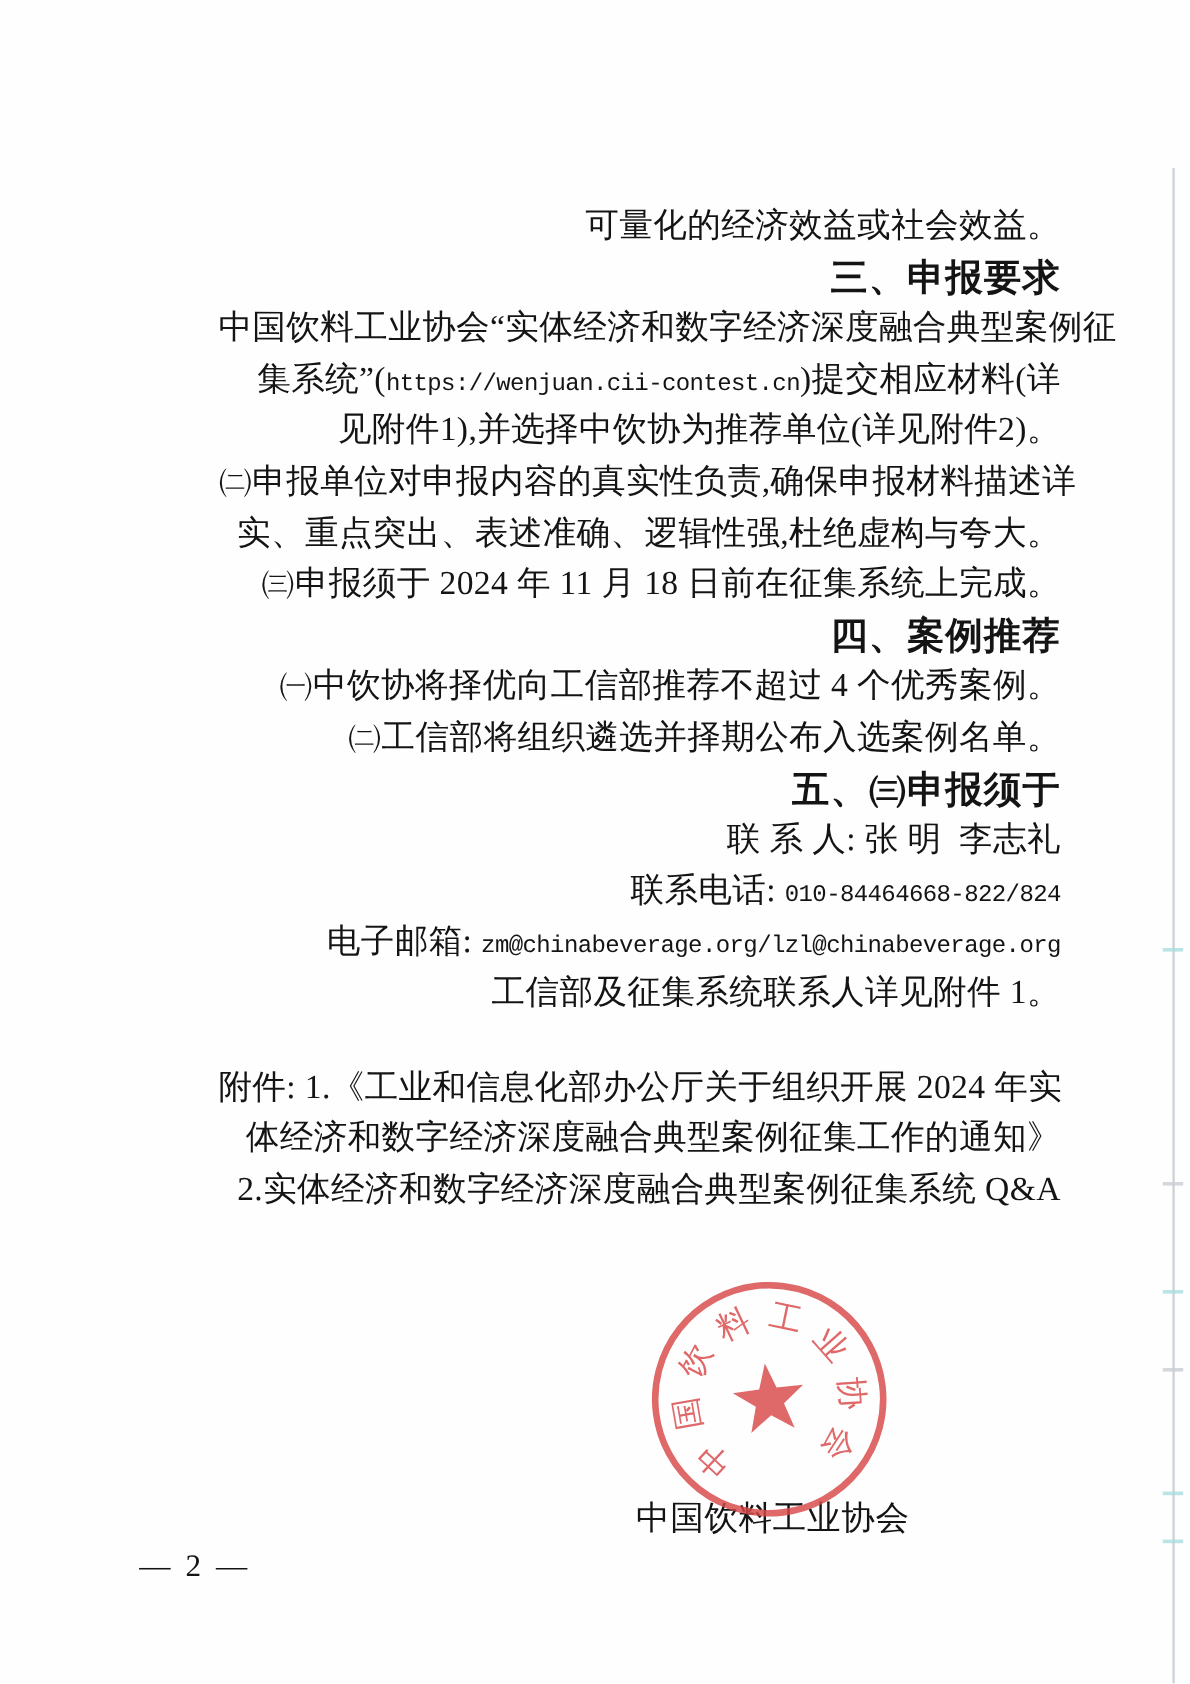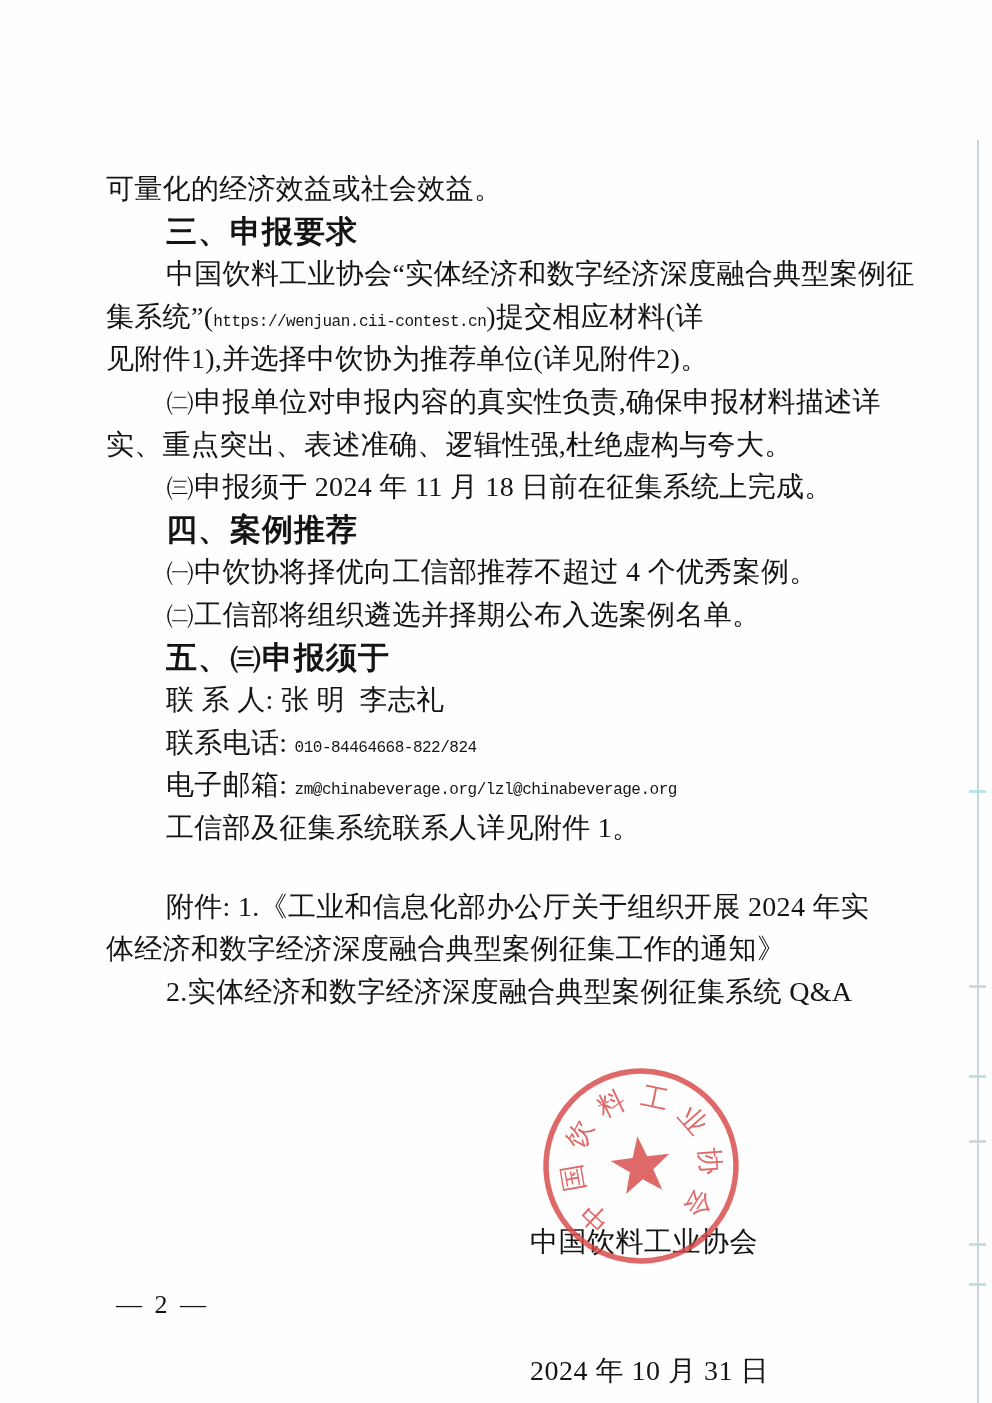--- a/index.html
+++ b/index.html
@@ -11,54 +11,55 @@
     position: relative;
     overflow: hidden;
   }
   .page {
     position: absolute; inset: 0;
     background: #fefefe;
   }
   
   .doc {
     position: absolute;
-    left: 106px; top: 168px;
+    left: 122px; top: 168px;
     width: 762px;
+    text-align: right;
   }
   .line {
     height: 42.6px;
     line-height: 42.6px;
     font-size: 28px;
     white-space: pre;
     letter-spacing: 0.3px;
   }
   .line.heading {
     font-family: "Liberation Sans", "DejaVu Sans", sans-serif;
     font-weight: 700;
     font-size: 31px;
     letter-spacing: 1px;
   }
   .line.indent { padding-left: 60px; }
   .line.att-gap { margin-top: 36px; }
   .lat {
     font-family: "Liberation Mono", "DejaVu Sans Mono", monospace;
-    font-size: 16px;
+    font-size: 20px;
     letter-spacing: -0.5px;
   }
   
   .sig {
     position: absolute;
     left: 530px; top: 1134px;
     font-size: 28px;
     line-height: 43px;
     white-space: pre;
     letter-spacing: 0.5px;
     z-index: 2;
   }
-  .sig .sig-line { height: 43px; }
+  .sig .sig-line { height: 43px; margin-top: 24px; }
   
   .seal {
     position: absolute;
     left: 541px; top: 1066px;
     width: 200px; height: 200px;
     opacity: 0.82;
     transform: rotate(-7deg);
     z-index: 3;
     pointer-events: none;
   }

